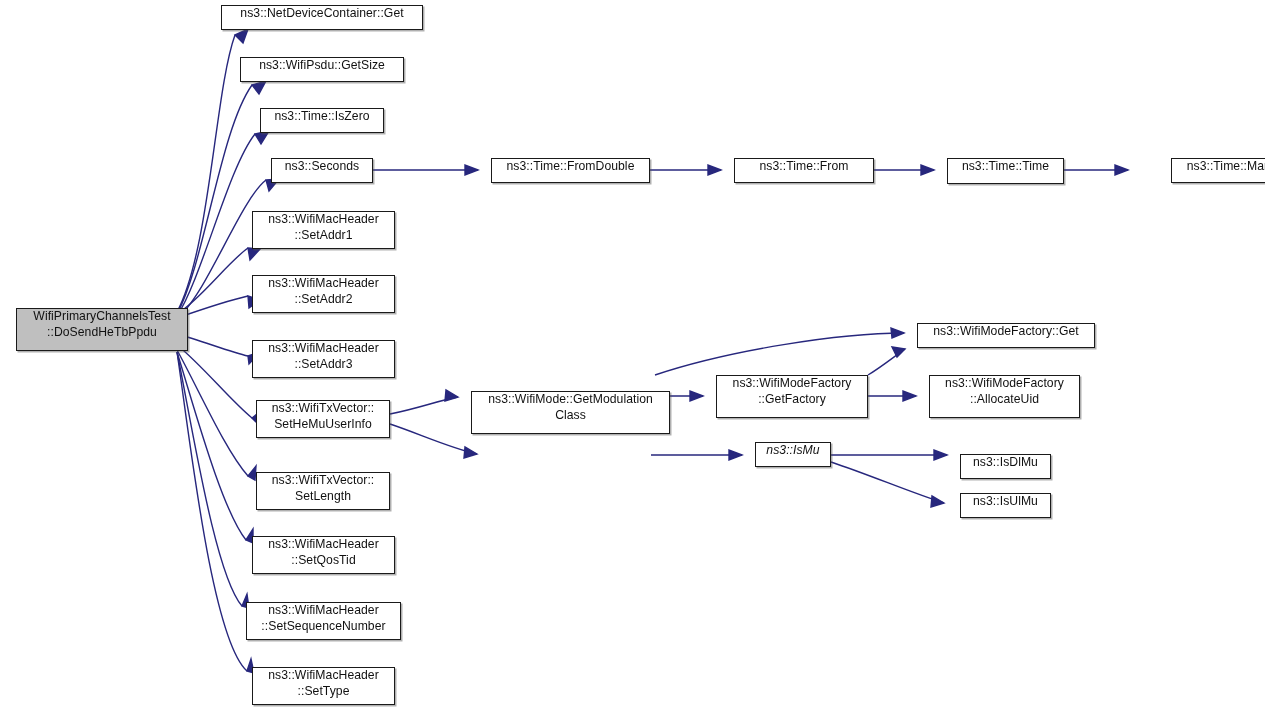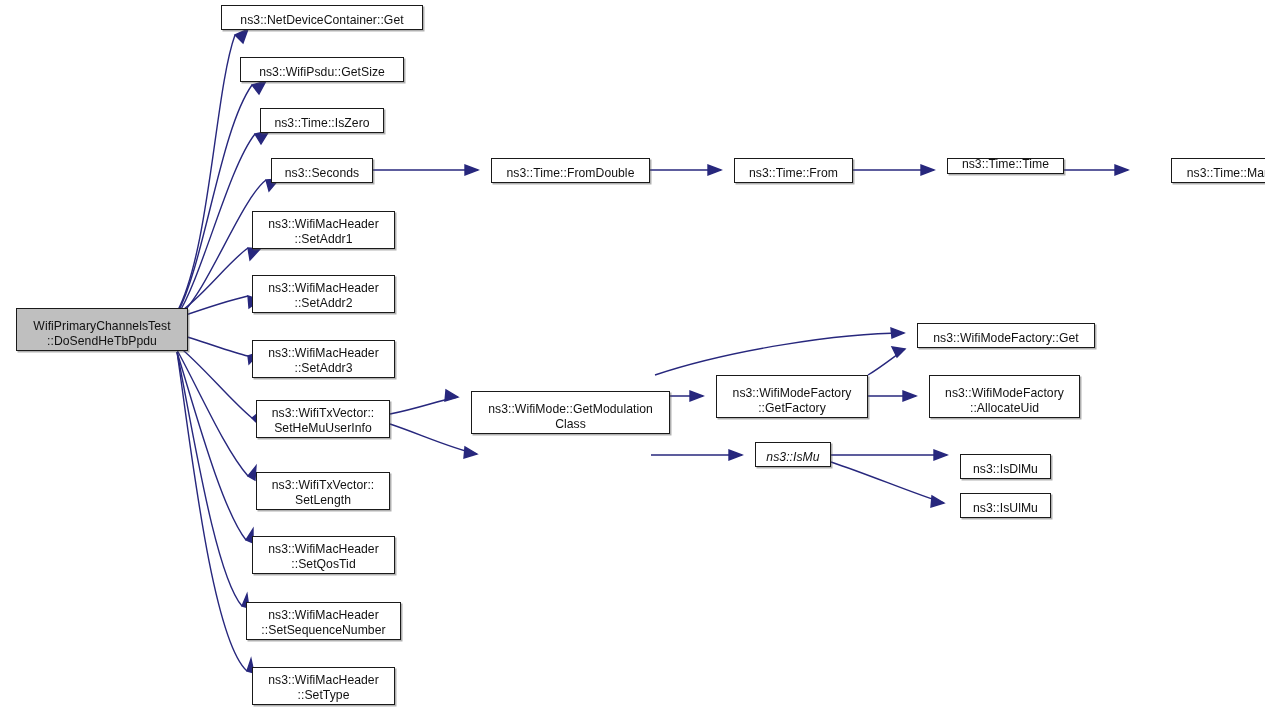--- a/index.html
+++ b/index.html
@@ -27,21 +27,21 @@
   .node {
     position: absolute;
     box-sizing: border-box;
     border: 1px solid #1a1a1a;
     background: #ffffff;
     color: #111111;
     font-size: 12.2px;
     line-height: 1.28;
     text-align: center;
     display: flex;
-    align-items: flex-end;
+    align-items: flex-start;
     justify-content: center;
     white-space: pre;
     letter-spacing: 0.05px;
     box-shadow: 1.5px 1.5px 0 rgba(80,80,80,0.45);
     z-index: 5;
   }
   .node.root {
     background: #bfbfbf;
     border: 1px solid #1a1a1a;
     margin-left: 11px;
@@ -106,22 +106,22 @@
       <path d="M 831 462 C 870 475 912 493 944 503" fill="none" stroke="#27277d" stroke-width="1.4"></path>
       <path d="M 944 503 l -12 -7 l -1 11 z" fill="#27277d" stroke="#27277d" stroke-width="1.4"></path>
     </svg>
 <div class="node root" style="left: 5px; top: 308px; width: 172px; height: 43px; background: rgb(191, 191, 191);"><span>WifiPrimaryChannelsTest
 ::DoSendHeTbPpdu</span></div>
     <div class="node" style="left: 221px; top: 5px; width: 202px; height: 25px;"><span>ns3::NetDeviceContainer::Get</span></div>
     <div class="node" style="left: 240px; top: 57px; width: 164px; height: 25px;"><span>ns3::WifiPsdu::GetSize</span></div>
     <div class="node" style="left: 260px; top: 108px; width: 124px; height: 25px;"><span>ns3::Time::IsZero</span></div>
     <div class="node" style="left: 271px; top: 158px; width: 102px; height: 25px;"><span>ns3::Seconds</span></div>
     <div class="node" style="left: 491px; top: 158px; width: 159px; height: 25px;"><span>ns3::Time::FromDouble</span></div>
-    <div class="node" style="left: 734px; top: 158px; width: 119px; height: 25px;"><span>ns3::Time::From</span></div>
-    <div class="node" style="left: 947px; top: 158px; width: 117px; height: 16px;"><span>ns3::Time::Time</span></div>
+    <div class="node" style="left: 734px; top: 158px; width: 140px; height: 25px;"><span>ns3::Time::From</span></div>
+    <div class="node" style="left: 947px; top: 158px; width: 117px; height: 26px;"><span>ns3::Time::Time</span></div>
     <div class="node" style="left: 1141px; top: 158px; width: 119px; height: 25px; margin-left: 30px;"><span>ns3::Time::Mark</span></div>
     <div class="node" style="left: 252px; top: 211px; width: 143px; height: 38px;"><span>ns3::WifiMacHeader
 ::SetAddr1</span></div>
     <div class="node" style="left: 252px; top: 275px; width: 143px; height: 38px;"><span>ns3::WifiMacHeader
 ::SetAddr2</span></div>
     <div class="node" style="left: 252px; top: 340px; width: 143px; height: 38px;"><span>ns3::WifiMacHeader
 ::SetAddr3</span></div>
     <div class="node" style="left: 256px; top: 400px; width: 134px; height: 38px;"><span>ns3::WifiTxVector::
 SetHeMuUserInfo</span></div>
     <div class="node" style="left: 256px; top: 472px; width: 134px; height: 38px;"><span>ns3::WifiTxVector::

